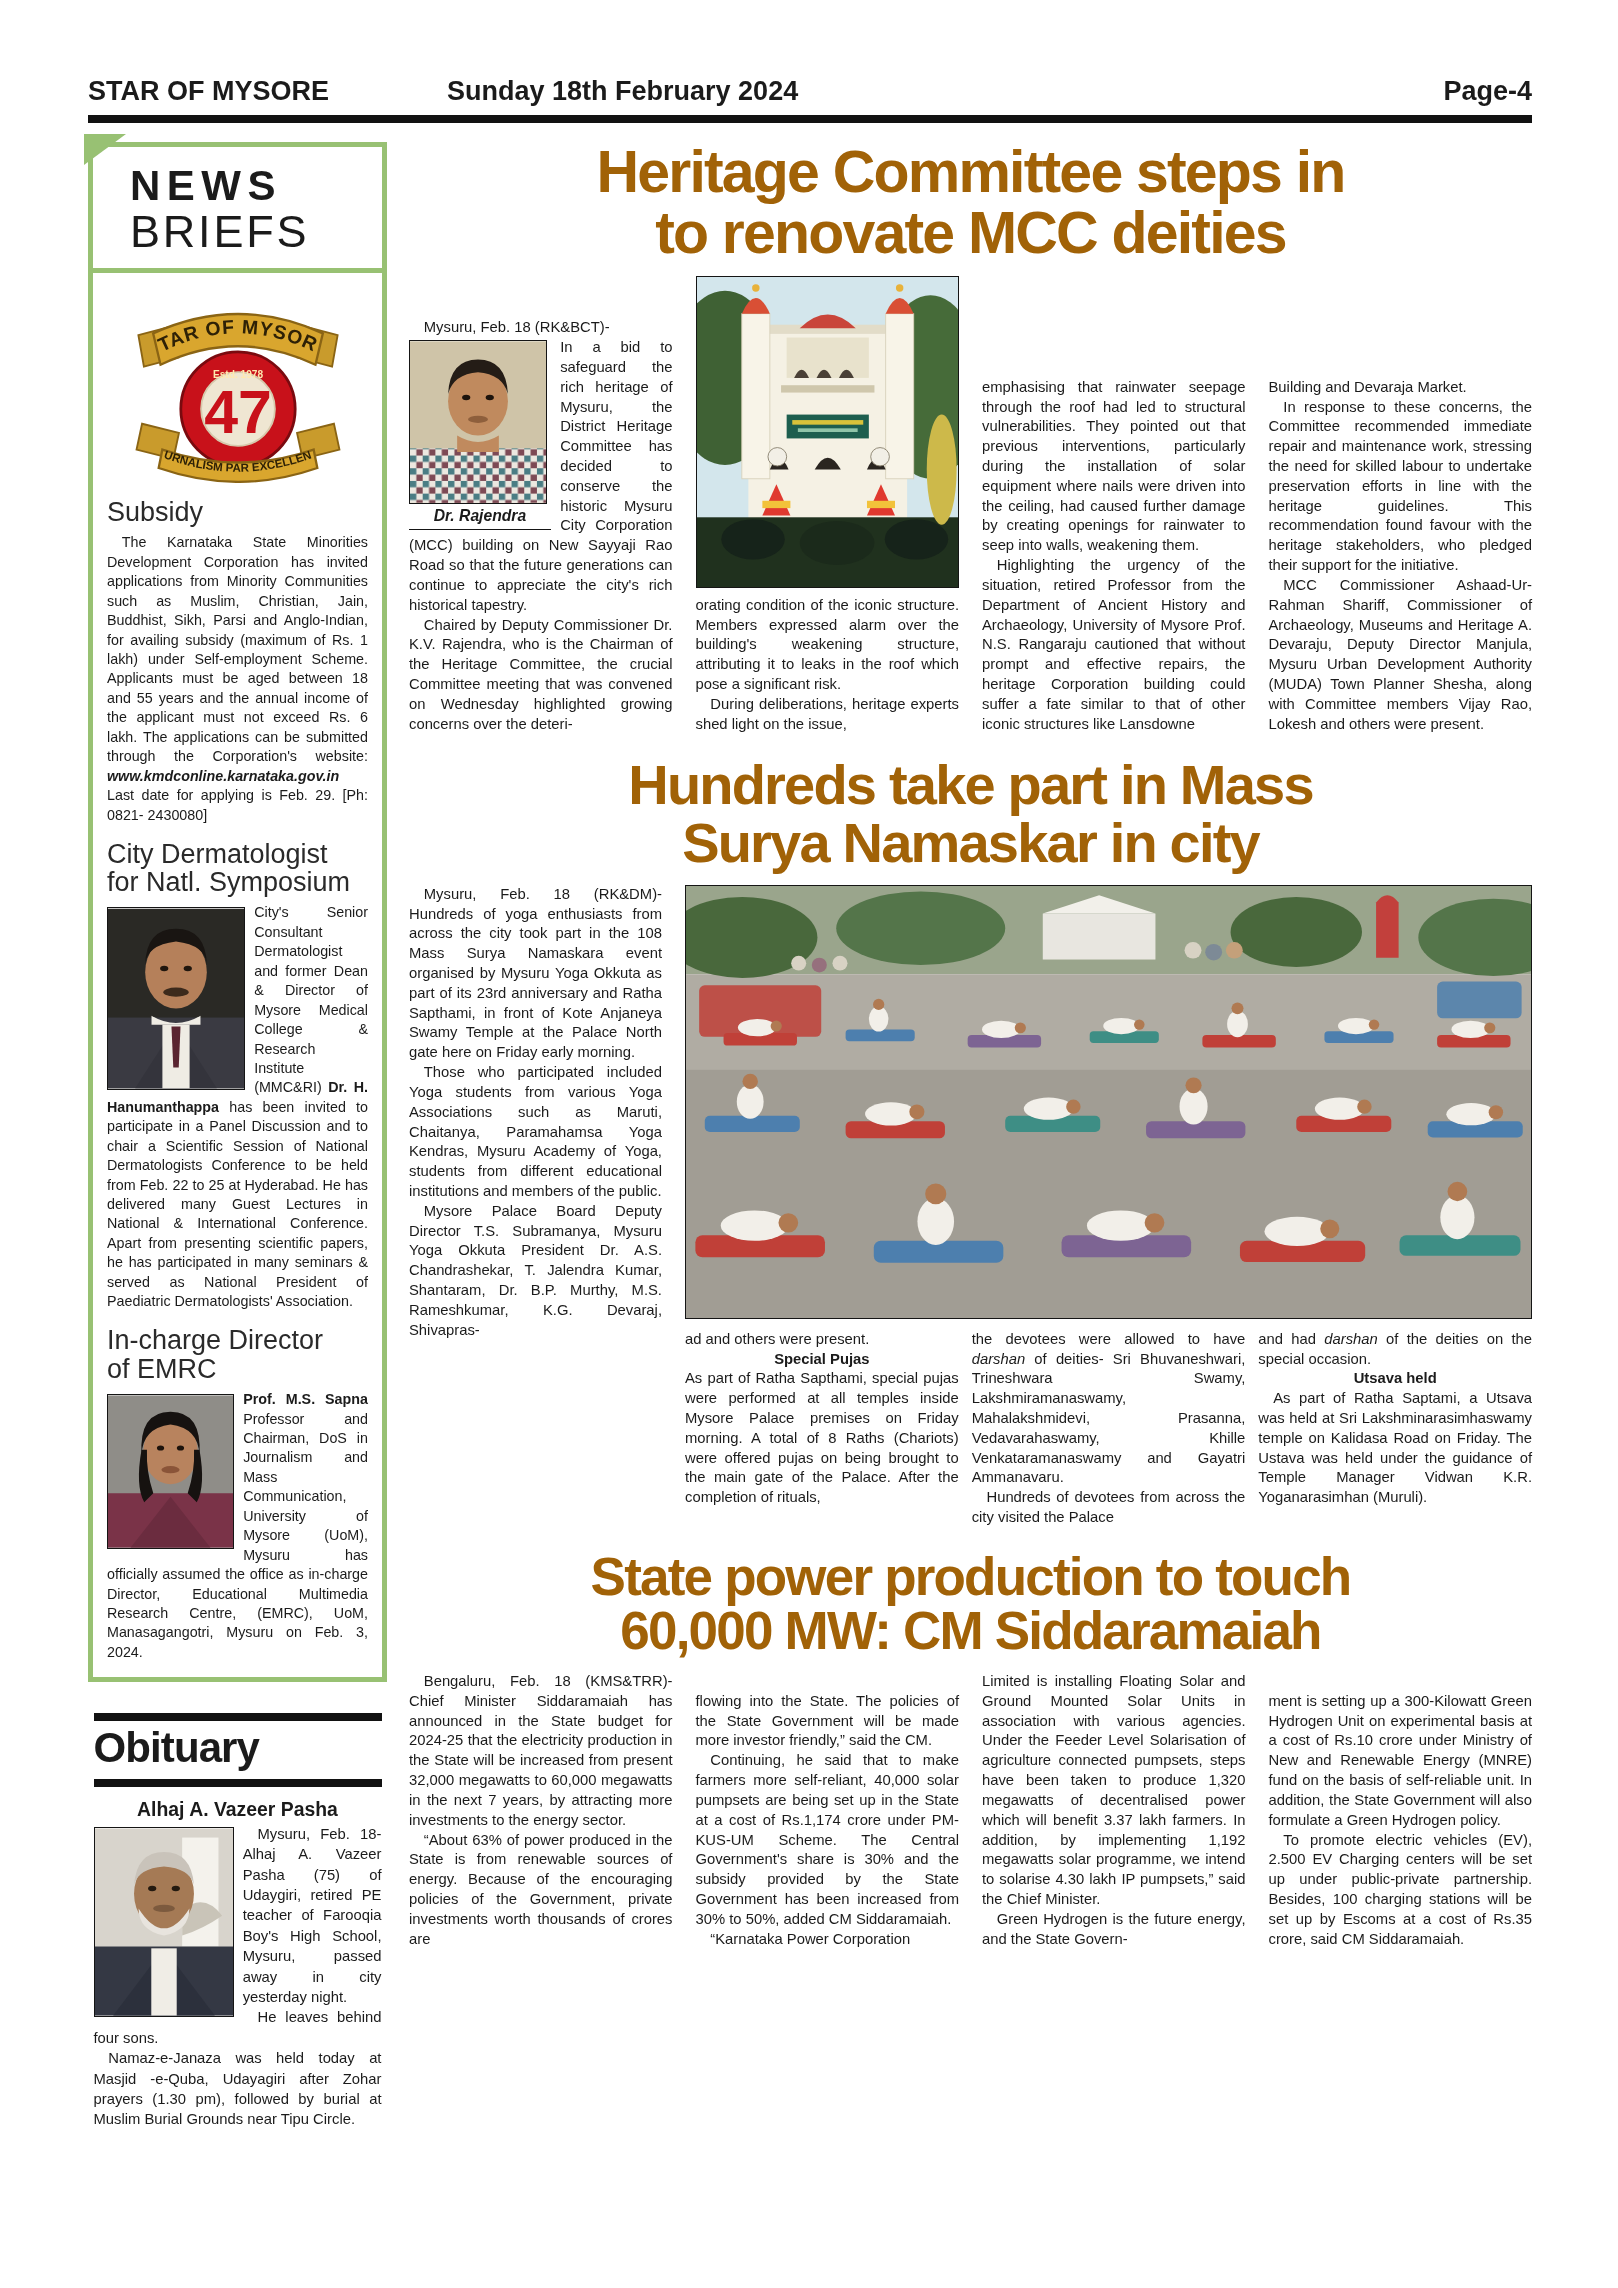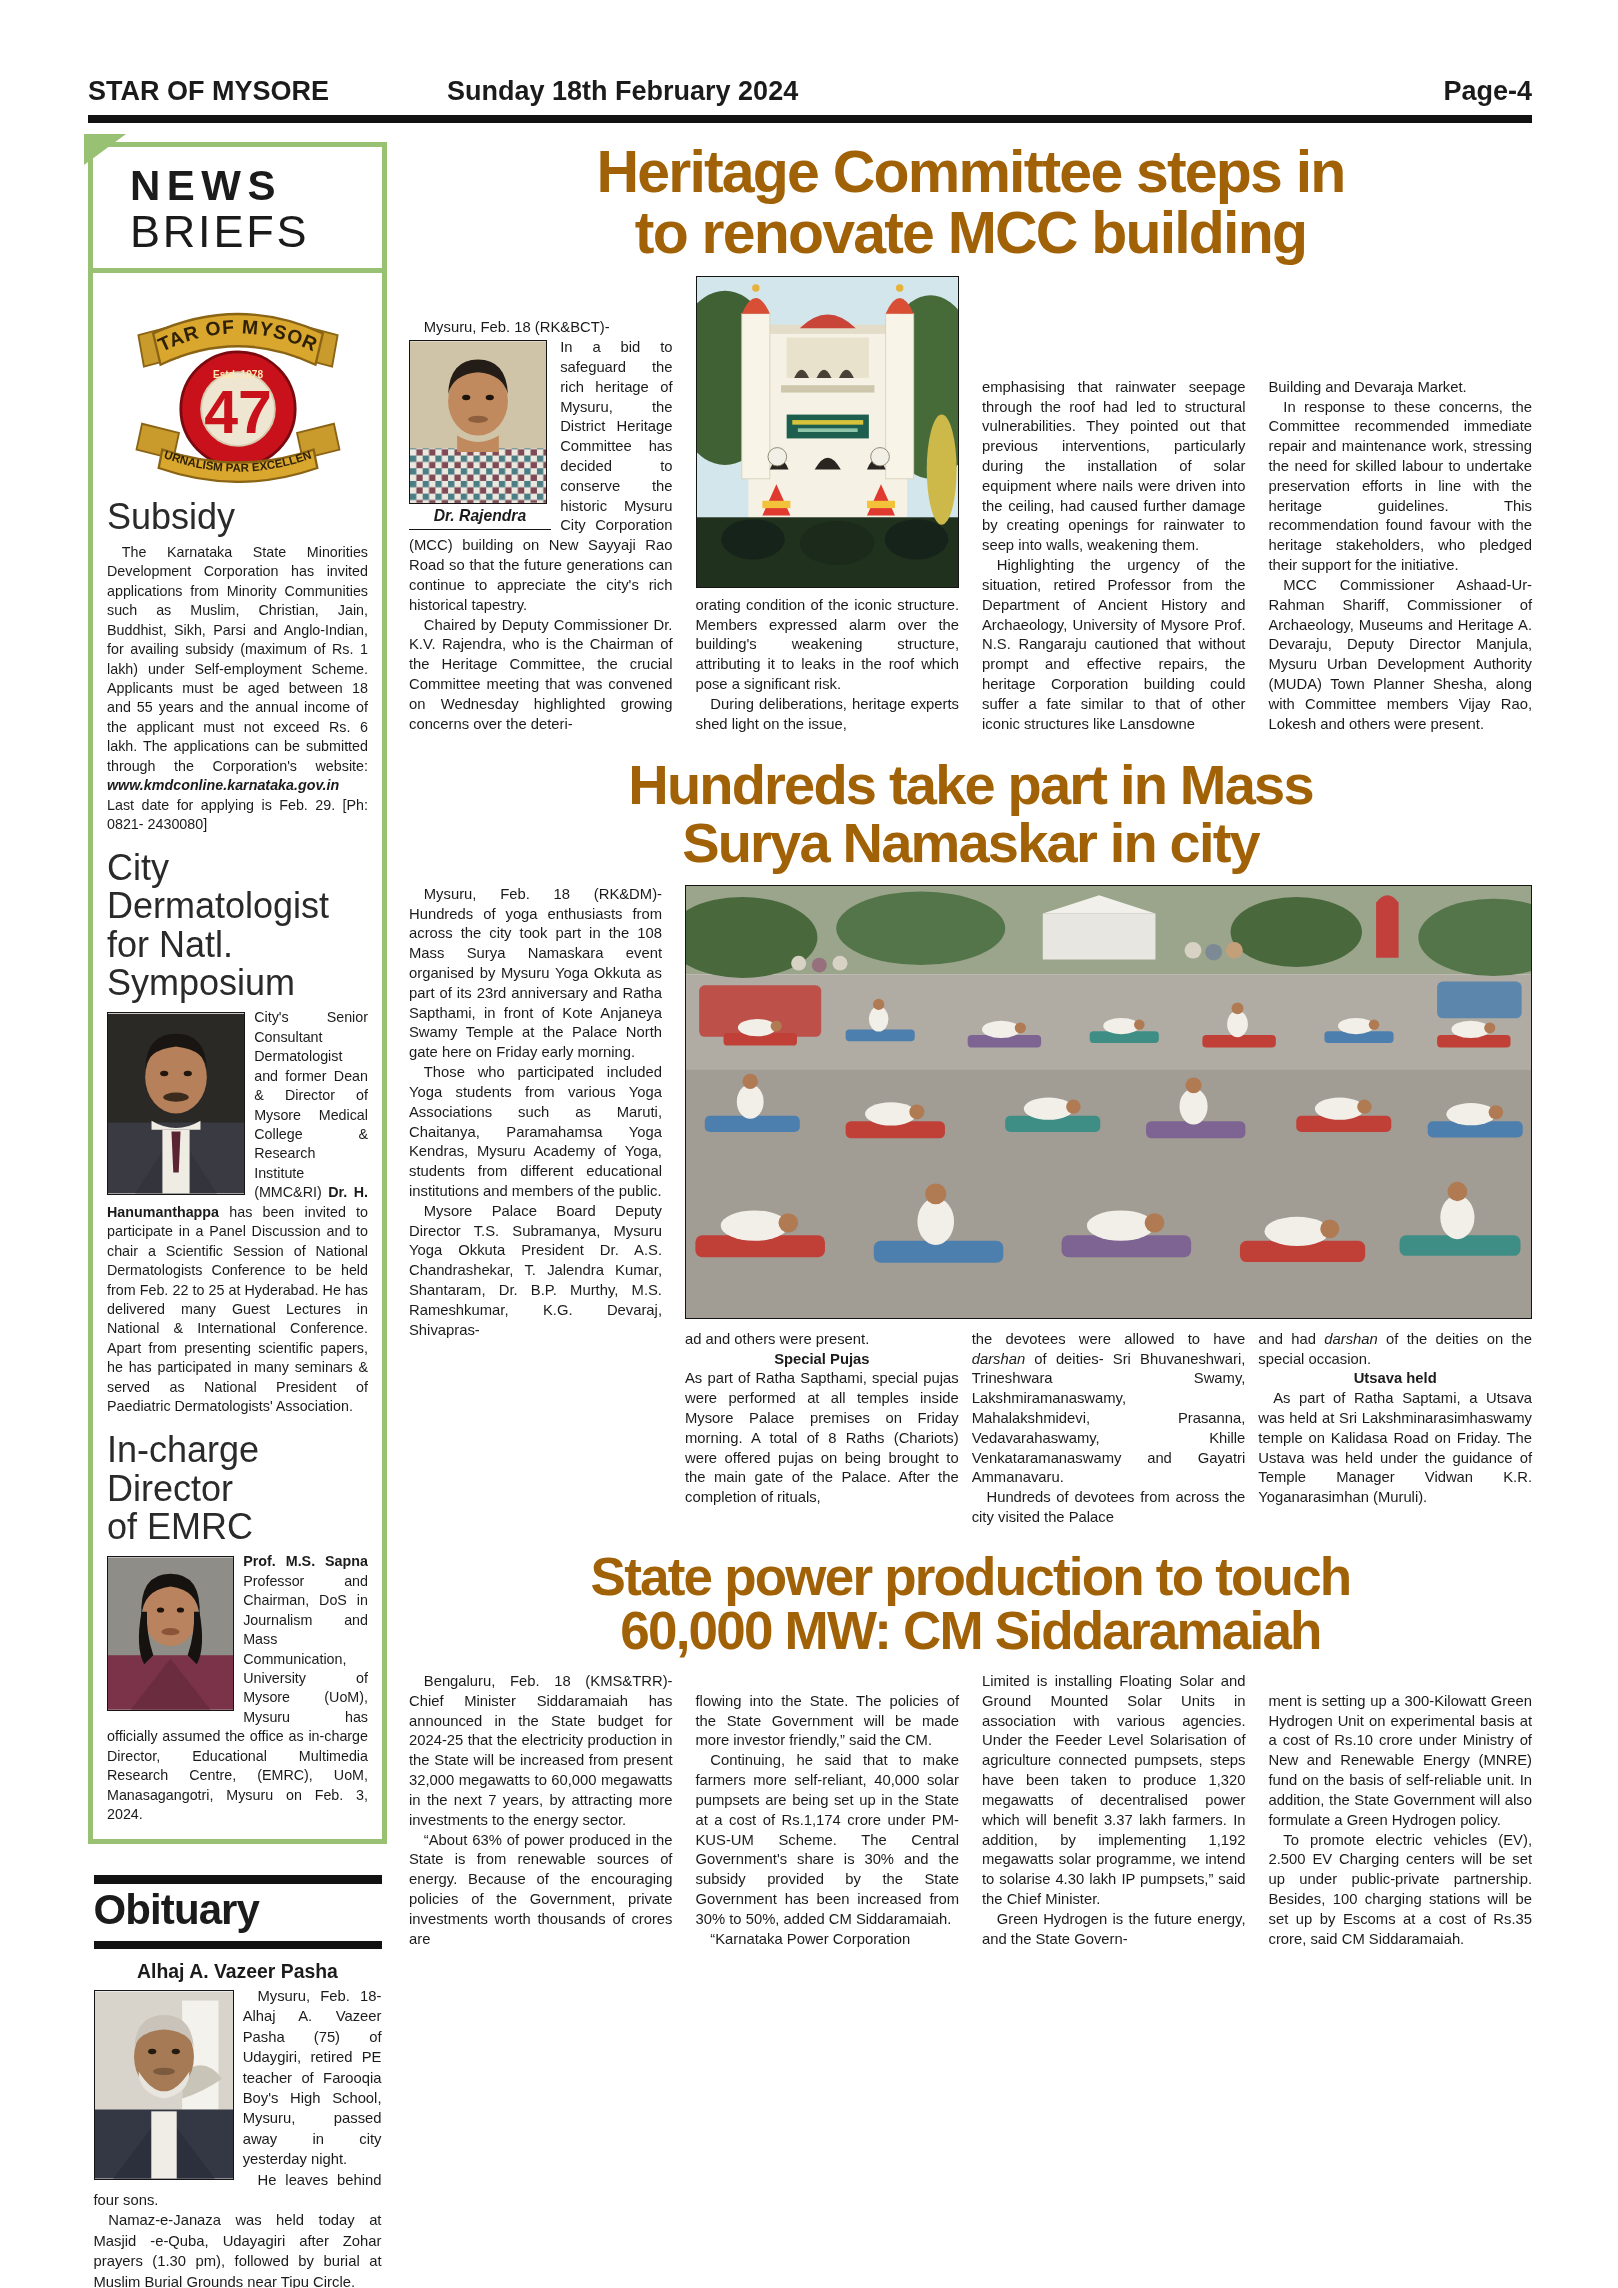--- a/index.html
+++ b/index.html
@@ -22,21 +22,21 @@
   .content { display:grid; grid-template-columns:299px 1fr; column-gap:22px; margin-top:18.5px; }
   
   .nb-box { border:5.5px solid #98c173; position:relative; background:#fff; }
   .corner-flag { position:absolute; top:-13px; left:-9.2px; width:0; height:0;
     border-left:42px solid #98c173; border-bottom:31px solid transparent; }
   .nb-head { padding:18.5px 20px 11px 37px; border-bottom:5.5px solid #98c173; }
   .nb-news  { font-weight:bold; font-size:42px; letter-spacing:6.5px; line-height:1; }
   .nb-briefs{ font-size:45px; letter-spacing:2.8px; line-height:1.1; font-weight:400; }
   .nb-body { padding:11px 14px 14.8px; }
   .som-logo { display:block; margin:3.7px auto 7.4px; }
-  .nb-h2 { font-size:36px; font-weight:400; line-height:1.06; margin:14.8px 0 6.5px; color:#2a2a2a; }
+  .nb-h2 { font-size:27px; font-weight:400; line-height:1.06; margin:14.8px 0 6.5px; color:#2a2a2a; }
   .nb-p  { font-size:14.3px; line-height:1.36; text-align:justify; }
   .ind { text-indent:14.8px; }
   .bold { font-weight:bold; }
   .boldit { font-weight:bold; font-style:italic; }
   .float-l { float:left; margin:3.7px 9.2px 1.8px 0; }
   .photo-frame { border:1.8px solid #151515; display:block; }
   
   .obit { margin-top:31px; padding:0 5.5px; }
   .obit-bar { height:8.3px; background:#121212; }
   .obit-title { font-size:42px; font-weight:bold; text-align:left; padding:2.8px 0 6.5px; letter-spacing:-0.9px; }
@@ -186,21 +186,21 @@
         <p class="obit-p ind">He leaves behind four sons.</p>
         <p class="obit-p ind">Namaz-e-Janaza was held today at Masjid -e-Quba, Udayagiri after Zohar prayers (1.30 pm), followed by burial at Muslim Burial Grounds near Tipu Circle.</p>
       </div>
     </div>
 
     <div>
 
       <div class="article">
         <div class="headline hl-1">
           <span>Heritage Committee steps in</span><br>
-          <span>to renovate MCC building</span>
+          <span>to renovate MCC deities</span>
         </div>
         <div class="cols">
           <div class="col">
             <p class="cont" style="text-indent:14.8px">Mysuru, Feb. 18 (RK&amp;BCT)-</p>
             <div class="dr-photo-wrap">
               <svg class="photo-frame" width="138" height="164" viewBox="0 0 150 178">
                 <defs>
                   <pattern id="chk" width="14" height="14" patternUnits="userSpaceOnUse">
                     <rect width="14" height="14" fill="#ece8e0"></rect>
                     <rect width="7" height="7" fill="#4a7d84"></rect>

